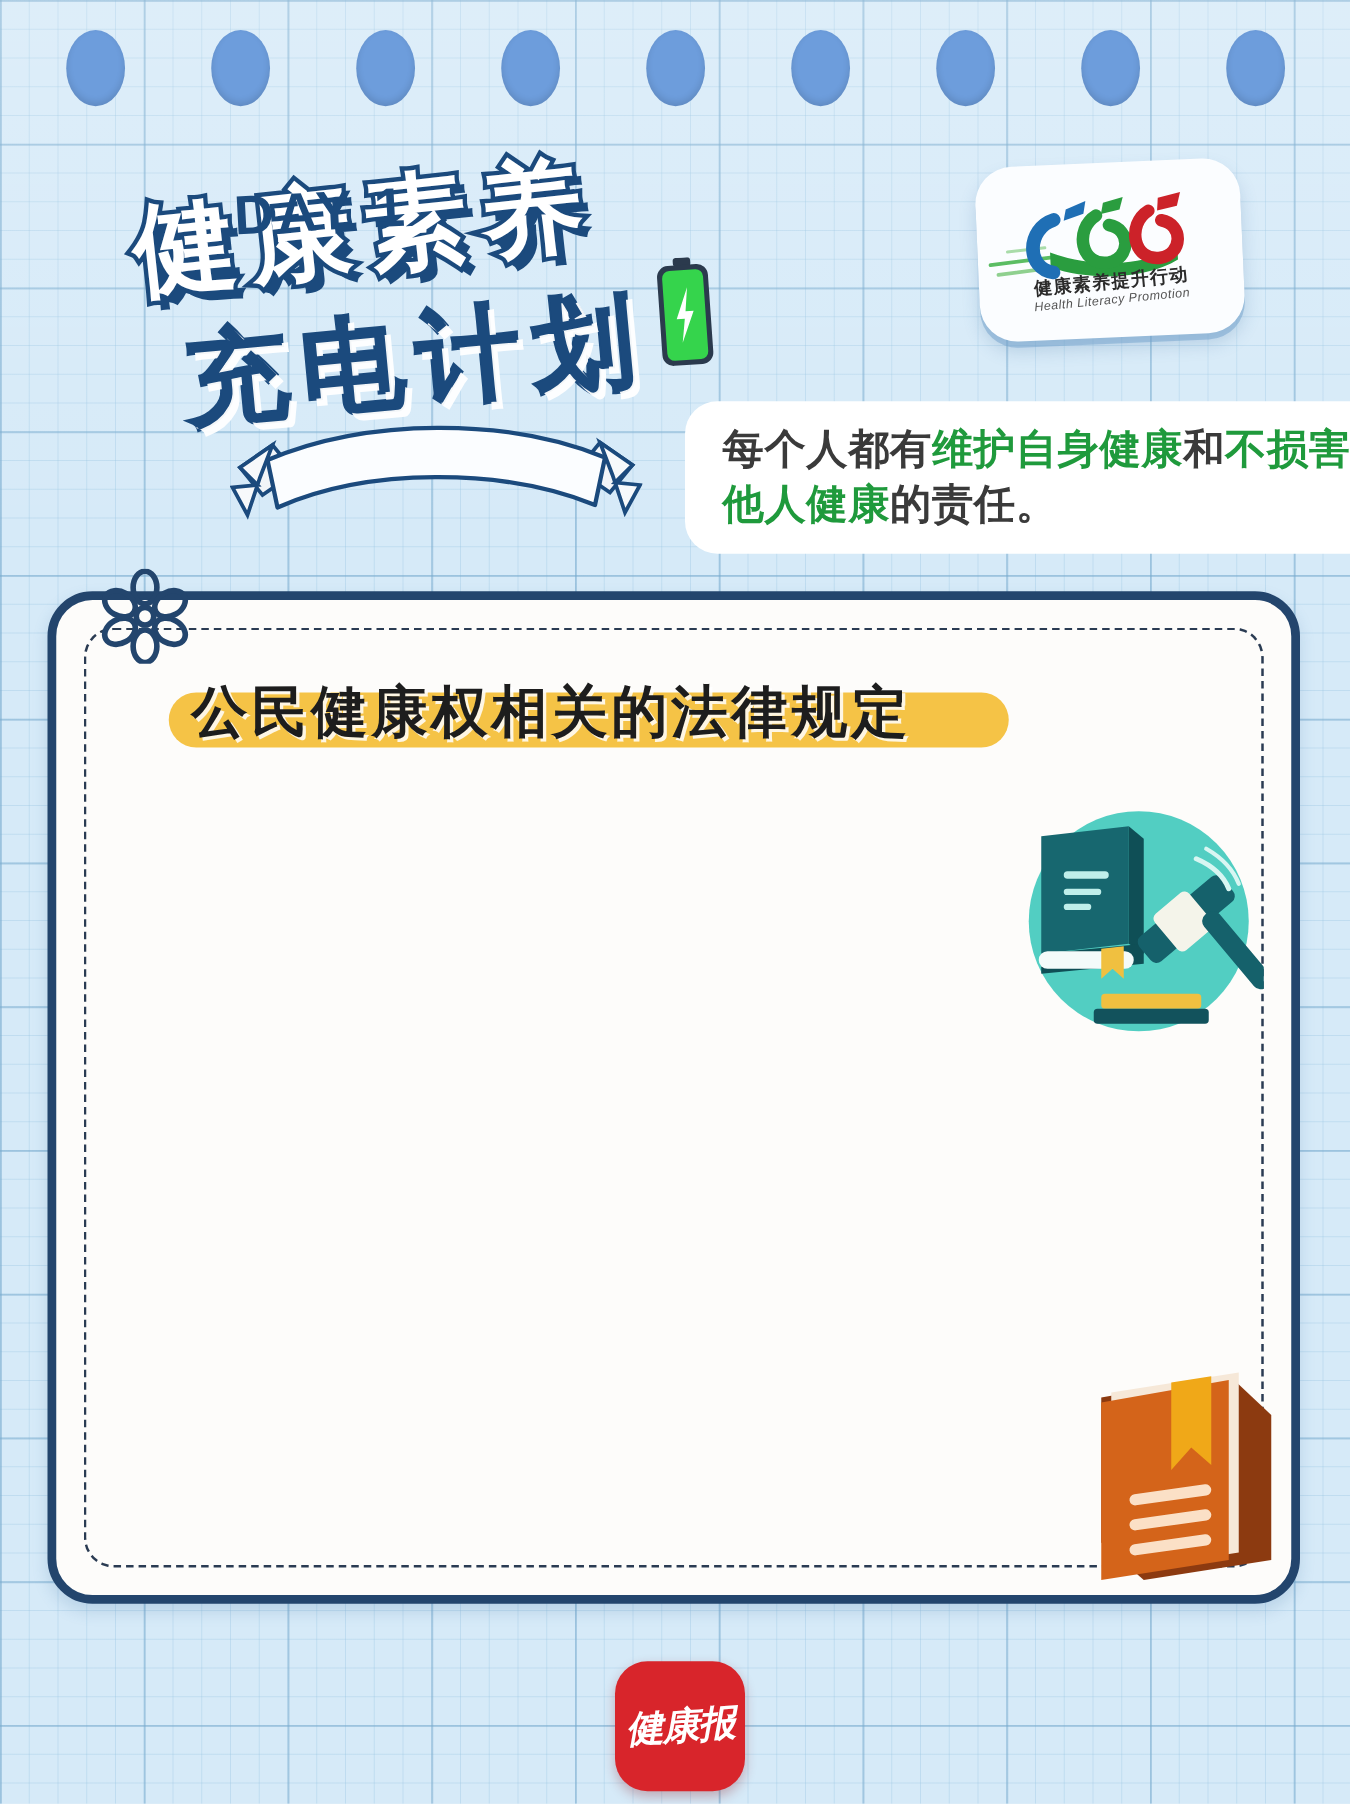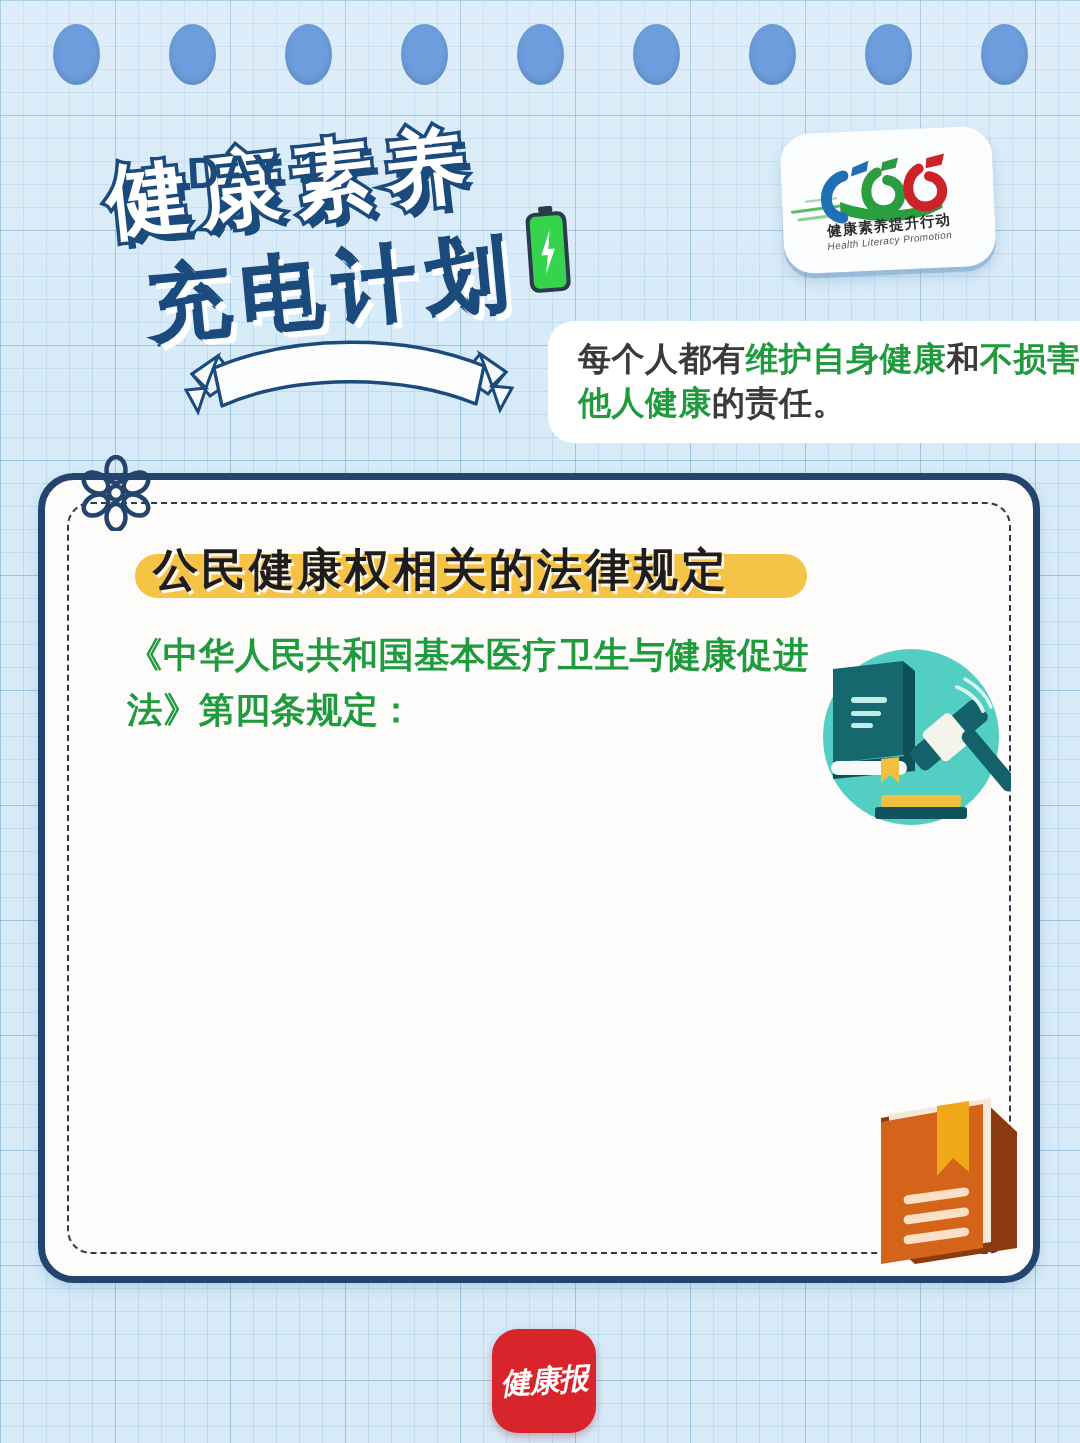--- a/index.html
+++ b/index.html
@@ -179,23 +179,20 @@
 
 <div id="main-card">
   <div id="card-dashed"></div>
 
   <div id="card-heading">
     <div id="heading-hl"></div>
     <div id="heading-text">公民健康权相关的法律规定</div>
   </div>
 
   <div id="card-body">
-    <p class="para" id="para-1">
-      <span class="green">《中华人民共和国基本医疗卫生与健康促进法》</span><span class="green">第四条规定：</span>
-    </p>
   </div>
 
   <svg id="law-illus" viewBox="0 0 200 200">
     <circle cx="100" cy="102" r="88" fill="#52cec2"></circle>
     <path d="M22 34 L92 26 L92 120 L22 128 Z" fill="#17676f"></path>
     <path d="M92 26 L104 36 L104 128 L92 120 Z" fill="#0f4f56"></path>
     <rect x="40" y="62" width="36" height="6" rx="3" fill="#bfeeea"></rect>
     <rect x="40" y="76" width="30" height="5" rx="2.5" fill="#bfeeea"></rect>
     <rect x="40" y="88" width="22" height="5" rx="2.5" fill="#bfeeea"></rect>
     <path d="M22 128 L104 120 L104 136 L22 144 Z" fill="#0f4f56"></path>

